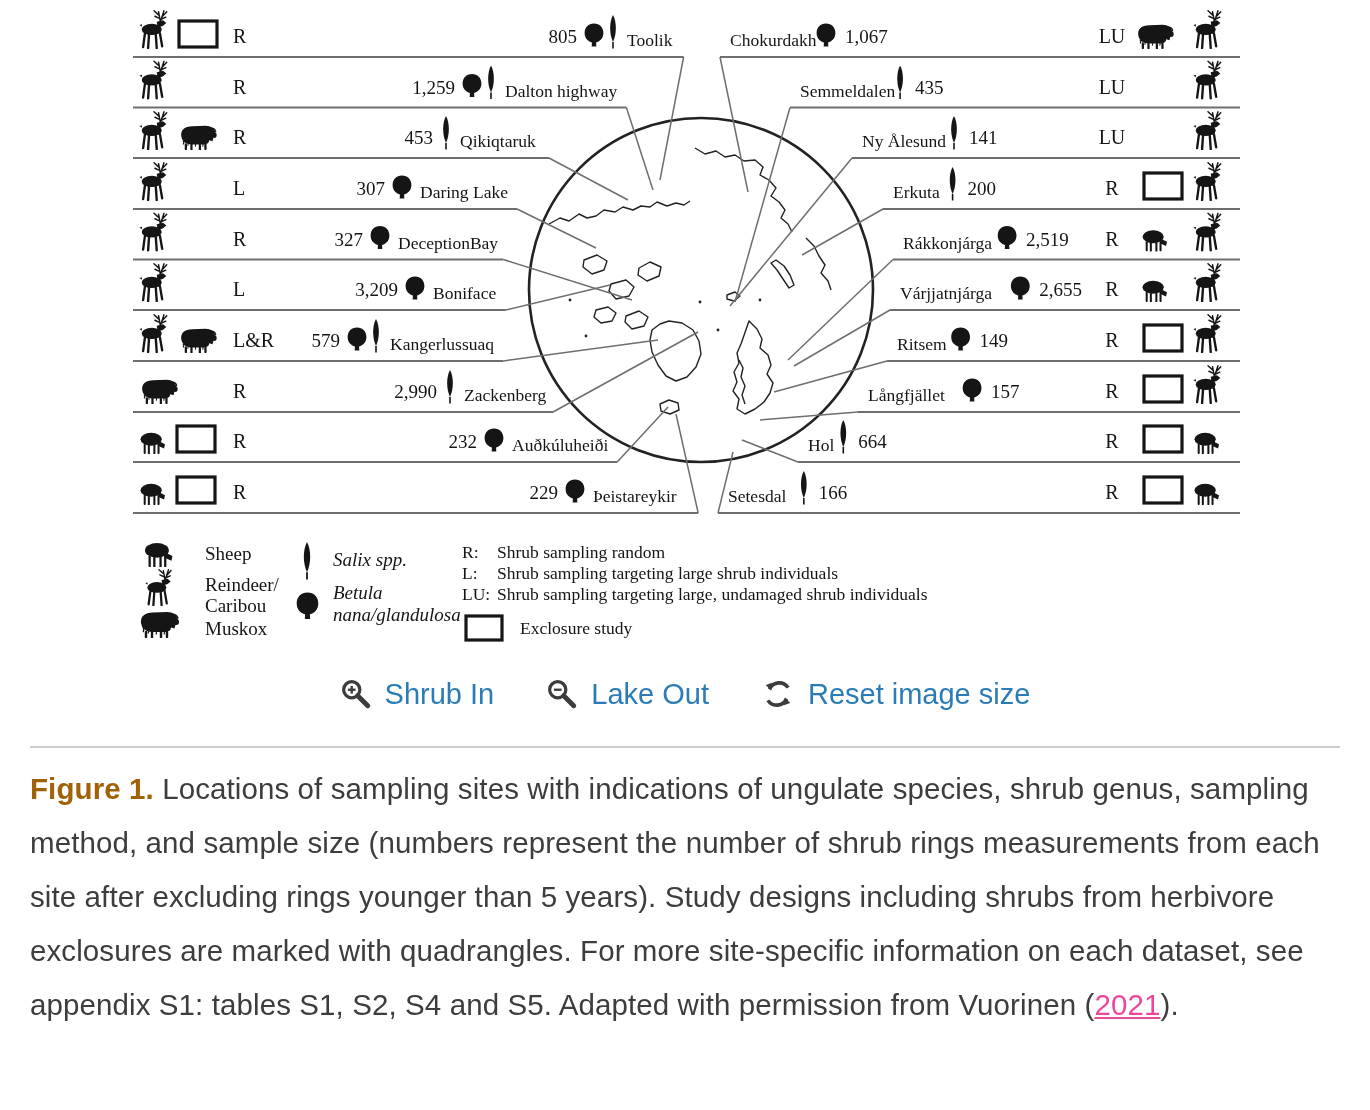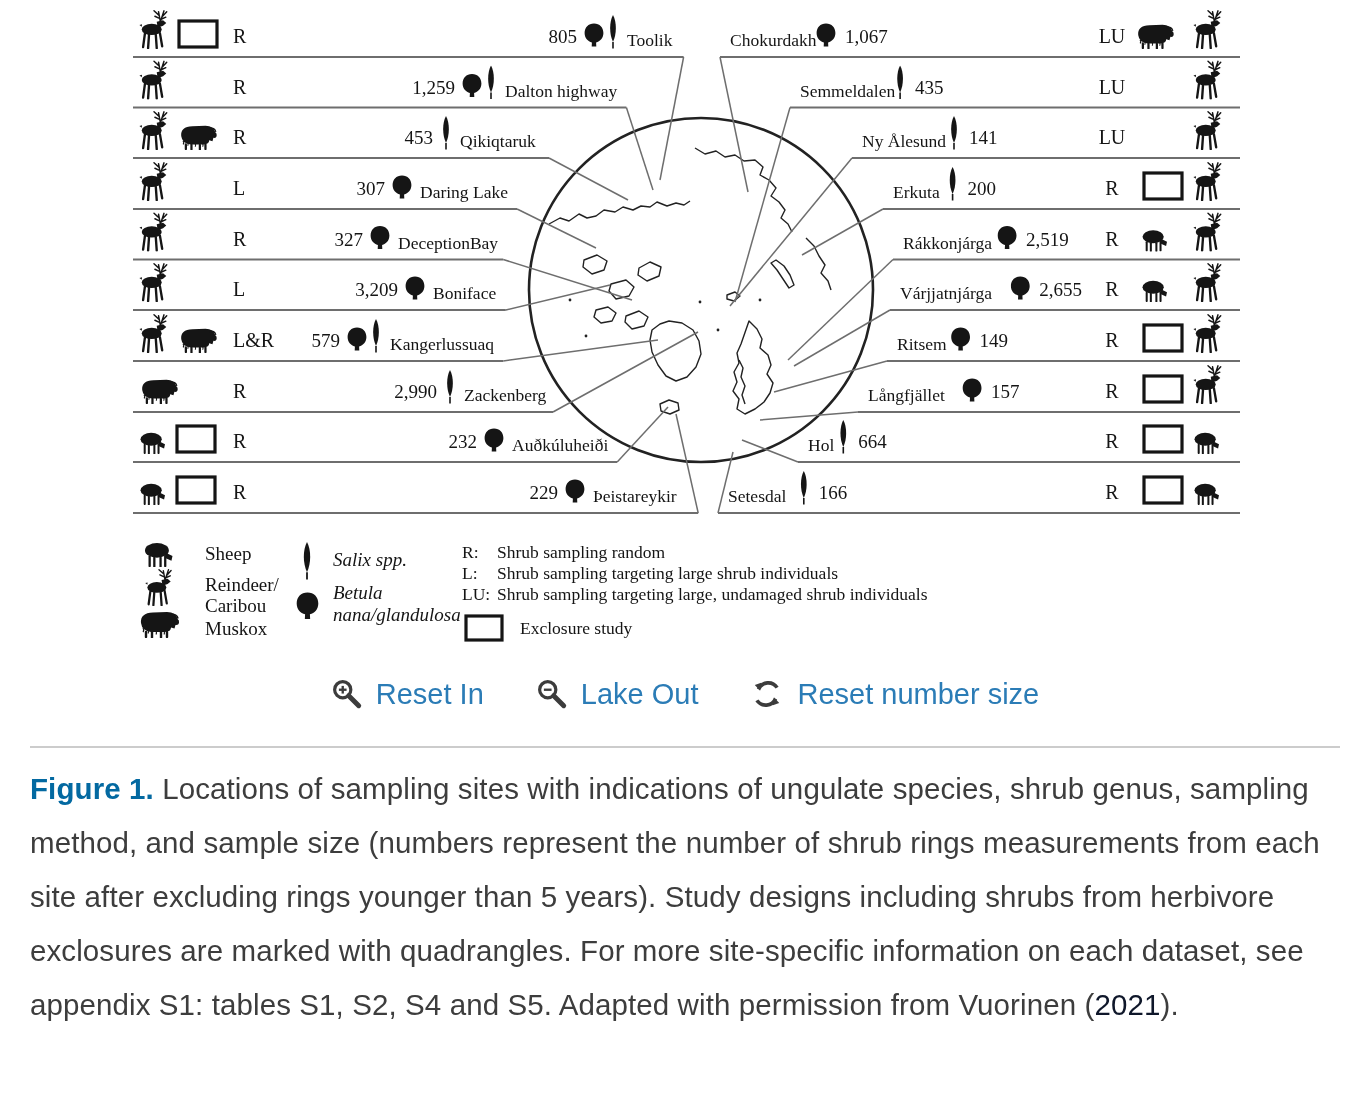--- a/index.html
+++ b/index.html
@@ -4,22 +4,22 @@
 <style>
   html,body{margin:0;padding:0;background:#ffffff;}
   body{width:1370px;height:1110px;overflow:hidden;font-family:"Liberation Sans",sans-serif;}
   .figure-area{width:1370px;height:660px;position:relative;}
   #figure-svg{display:block;width:1370px;height:660px;}
   .controls{display:flex;justify-content:center;align-items:center;gap:52px;margin-top:12px;height:44px;}
   .ctrl{display:flex;align-items:center;gap:13px;font-size:29px;color:#2b7cb6;cursor:pointer;text-decoration:none;line-height:1;}
   .ctrl svg{display:block;}
   .divider{border:none;border-top:2px solid #cccccc;margin:30px 30px 0 30px;}
   .caption{margin:14px 30px 0 30px;font-size:29.5px;line-height:1.83;color:#3d3d3d;letter-spacing:0.1px;}
-  .caption b{font-weight:bold;color:#0369a1;}
-  .year-link{color:#0f172a;cursor:pointer;}
+  .caption b{font-weight:bold;color:#a16207;}
+  .year-link{color:#ec4899;text-decoration:underline;cursor:pointer;}
 </style>
 </head>
 <body>
 
 <div class="page">
 
   <div class="figure-area">
     <svg id="figure-svg" viewBox="0 0 1370 660">
       <defs>
         <symbol id="sym-reindeer" viewBox="0 0 34 44">
@@ -311,38 +311,38 @@
   </div>
 
   <div class="controls">
     <a class="ctrl">
       <svg width="32" height="32" viewBox="0 0 30 30">
         <circle cx="11" cy="11" r="7.6" fill="none" stroke="#3c3c3c" stroke-width="3"></circle>
         <line x1="16.6" y1="16.6" x2="26" y2="26" stroke="#3c3c3c" stroke-width="4.6" stroke-linecap="round"></line>
         <line x1="11" y1="7.4" x2="11" y2="14.6" stroke="#3c3c3c" stroke-width="2.2"></line>
         <line x1="7.4" y1="11" x2="14.6" y2="11" stroke="#3c3c3c" stroke-width="2.2"></line>
       </svg>
-      <span>Reset In</span>
+      <span>Shrub In</span>
     </a>
     <a class="ctrl">
       <svg width="32" height="32" viewBox="0 0 30 30">
         <circle cx="11" cy="11" r="7.6" fill="none" stroke="#3c3c3c" stroke-width="3"></circle>
         <line x1="16.6" y1="16.6" x2="26" y2="26" stroke="#3c3c3c" stroke-width="4.6" stroke-linecap="round"></line>
         <line x1="7.4" y1="11" x2="14.6" y2="11" stroke="#3c3c3c" stroke-width="2.2"></line>
       </svg>
       <span>Lake Out</span>
     </a>
     <a class="ctrl">
       <svg width="34" height="32" viewBox="0 0 32 30">
         <path d="M25.5,9 A10,10 0 0 0 8,10.5" fill="none" stroke="#3c3c3c" stroke-width="3.4"></path>
         <polygon points="4.5,6.5 10.5,4.5 9.5,12" fill="#3c3c3c"></polygon>
         <path d="M6.5,21 A10,10 0 0 0 24,19.5" fill="none" stroke="#3c3c3c" stroke-width="3.4"></path>
         <polygon points="27.5,23.5 21.5,25.5 22.5,18" fill="#3c3c3c"></polygon>
       </svg>
-      <span>Reset number size</span>
+      <span>Reset image size</span>
     </a>
   </div>
 
   <hr class="divider">
 
   <p class="caption"><b>Figure 1.</b><span> Locations of sampling sites with indications of ungulate species, shrub genus, sampling method, and sample size (numbers represent the number of shrub rings measurements from each site after excluding rings younger than 5 years). Study designs including shrubs from herbivore exclosures are marked with quadrangles. For more site-specific information on each dataset, see appendix S1: tables S1, S2, S4 and S5. Adapted with permission from Vuorinen (</span><a class="year-link">2021</a><span>).</span></p>
 
 </div>
 
 </body></html>

